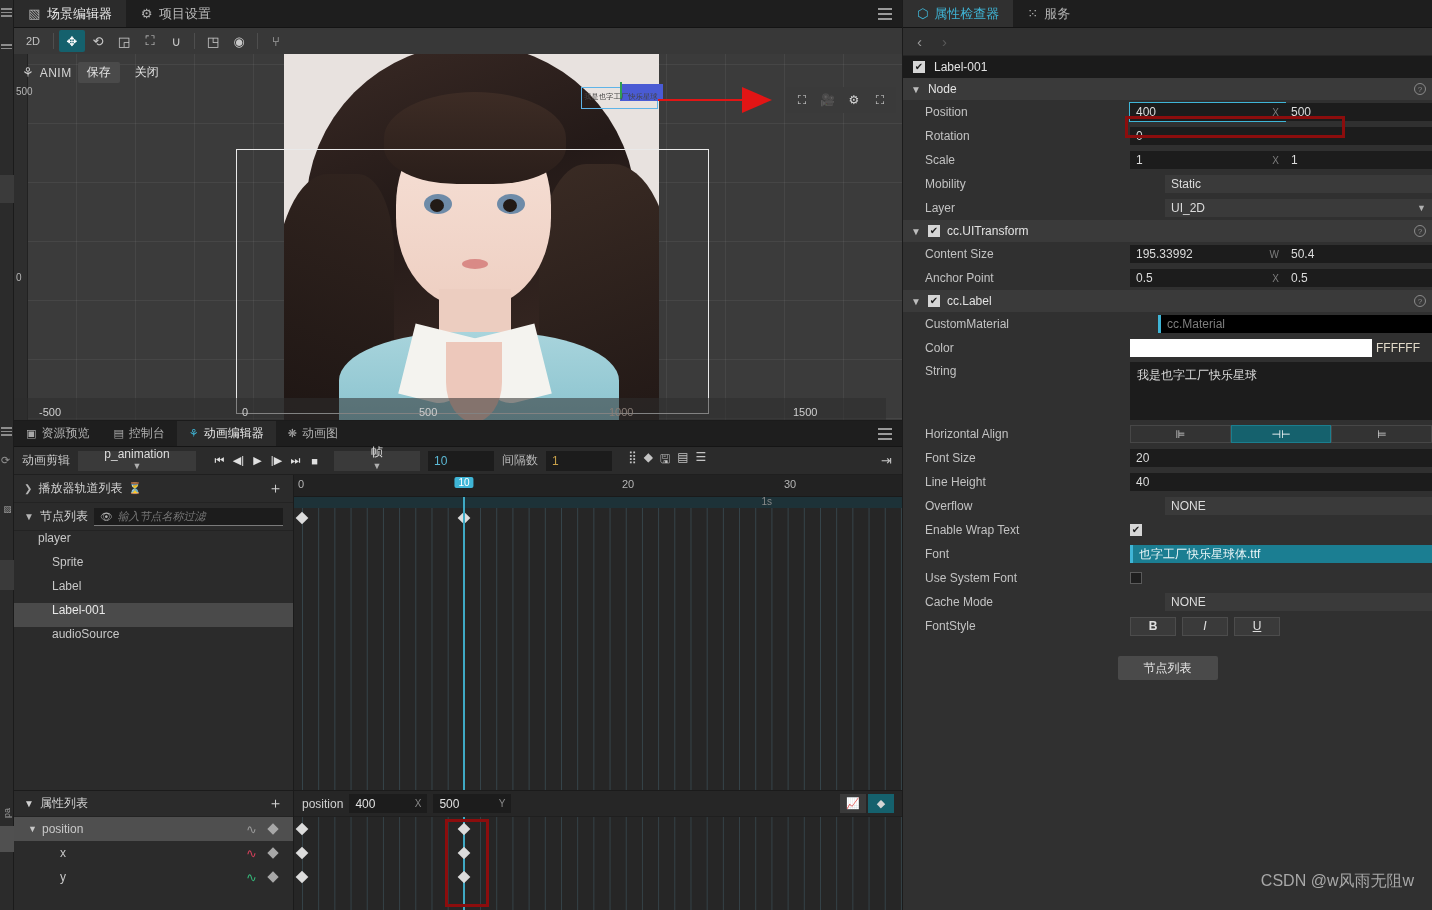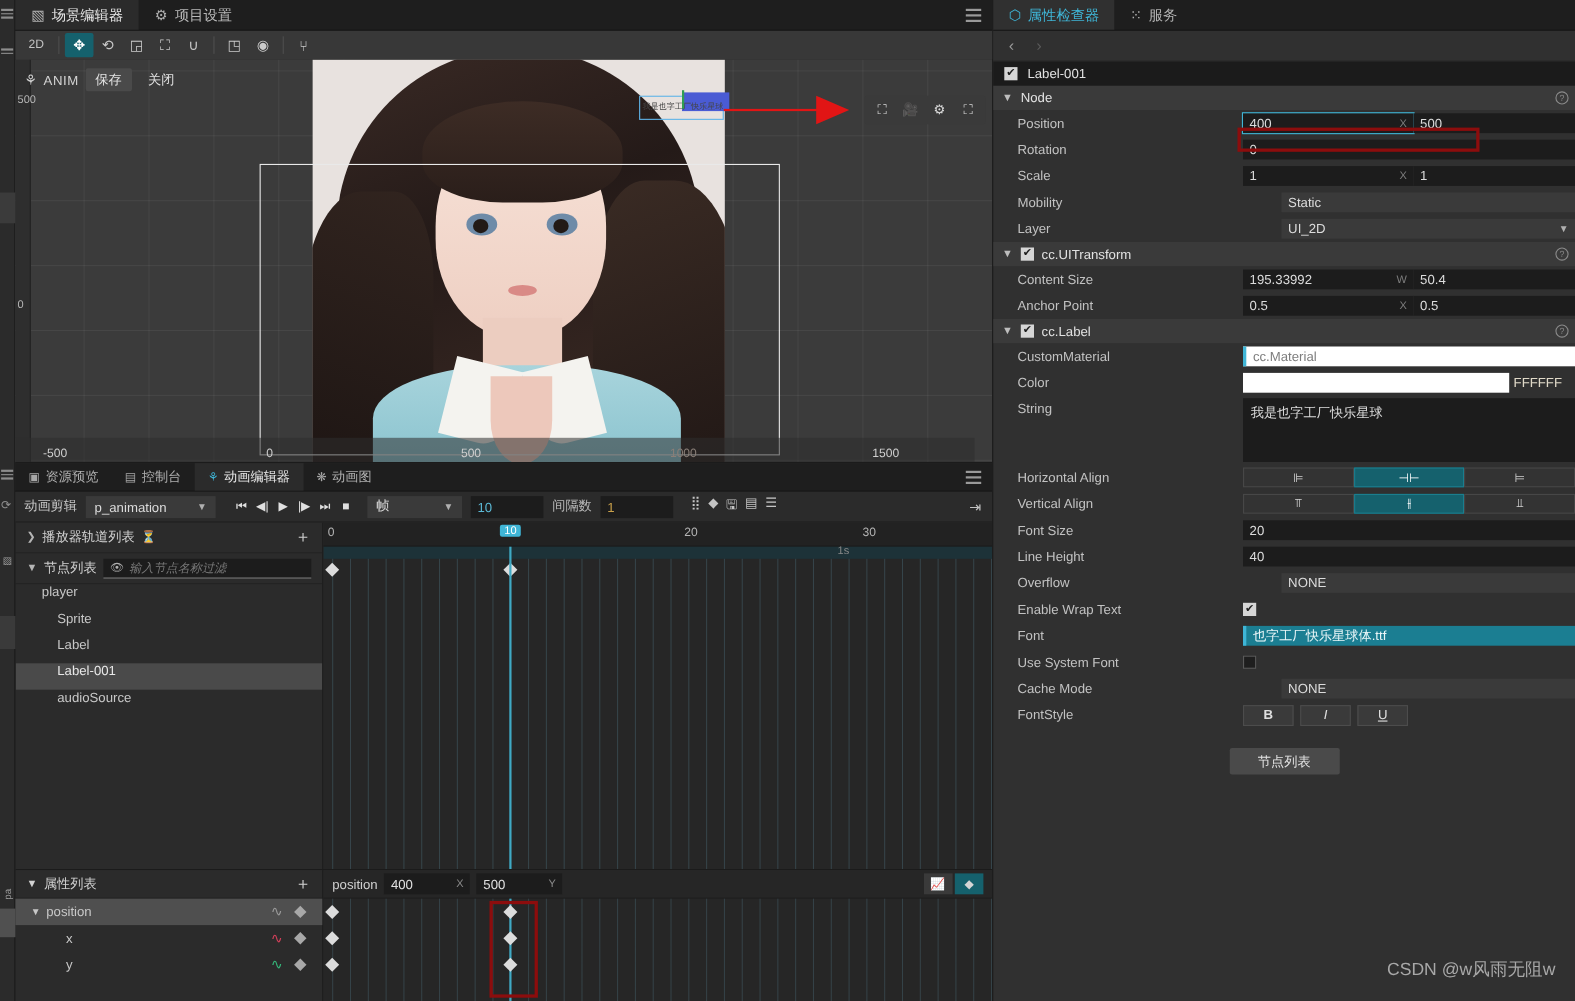--- a/index.html
+++ b/index.html
@@ -113,21 +113,21 @@
   .dtab { display:flex; align-items:center; gap:5px; padding:0 12px; font-size:12px;
           color:#b0b0b0; }
   .dtab.active { background:#2b2b2b; color:#e8e8e8; }
   .dtab .di { font-size:11px; color:#a8a8a8; }
 
   .clipbar { height: 28px; background:#2b2b2b; display:flex; align-items:center;
              gap:8px; padding:0 8px; border-bottom:1px solid #1f1f1f; position:relative; }
   .clipbar .lb { font-size:12px; color:#c9c9c9; }
   .select { background:#3a3a3a; border:none; height:20px; min-width:118px;
             color:#dcdcdc; font-size:12px; padding:0 8px; display:flex;
-            align-items:center; justify-content:space-between; }
+            align-items:center; justify-content:flex-end;flex-direction:column; }
   .select .cv { font-size:9px; color:#b0b0b0; }
   .trans-ctrls { display:flex; align-items:center; gap:4px; margin-left:8px; }
   .trans-ctrls .pc { width:15px; height:18px; display:flex; align-items:center;
                      justify-content:center; color:#e0e0e0; font-size:11px; }
   .numin { background:#1c1c1c; height:20px; width:66px; color:#5bb8d4; font-size:12px;
            display:flex; align-items:center; padding:0 6px; }
   .numin.amber { color:#c8a04a; }
   .tiny-icons { display:flex; gap:7px; margin-left:8px; color:#c4c4c4; font-size:12px; }
 
   .dock-body { flex:1 1 auto; display:flex; min-height:0; }
@@ -241,22 +241,22 @@
   .segs { display:flex; flex:1 1 auto; gap:0; }
   .seg { flex:1 1 0; height:18px; background:#333; display:flex; align-items:center;
          justify-content:center; color:#d0d0d0; font-size:11px; border:1px solid #474747; }
   .seg.on { background:#15616d; border-color:#1b7e8e; color:#fff; }
   .styleseg { display:flex; gap:6px; }
   .styleseg .s { width:46px; height:19px; background:#3a3a3a; display:flex;
                  align-items:center; justify-content:center; font-size:12px;
                  color:#e0e0e0; border:1px solid #4c4c4c; }
   .fontfld { background:#1b7e92; flex:1 1 auto; height:18px; font-size:12px; color:#eaf6f8;
              display:flex; align-items:center; padding:0 6px; border-left:3px solid #3fb5d6; }
-  .matfld { background:#ffffff; flex:1 1 auto; height:18px; font-size:12px; color:#7d7d7d;
-            display:flex; align-items:center; padding:0 6px; border-left:3px solid #3fb5d6; }
+  .matfld { background:#000000; flex:1 1 auto; height:18px; font-size:12px; color:#7d7d7d;
+            display:flex; align-items:center; padding:0 6px; border-left:3px solid #3fb5d6;margin-left:28px; }
   .addbtn { margin:18px auto 0; width:100px; height:24px; background:#4a4a4a;
             display:flex; align-items:center; justify-content:center; font-size:12px;
             color:#e4e4e4; border-radius:2px; }
   .watermark { position:absolute; right:18px; bottom:18px; font-size:16px; color:#a8a8a8; }
   .rbox-insp { position:absolute; border:3px solid #8c0d0d; }
 </style>
 </head>
 <body>
 
 <div class="app">
@@ -676,30 +676,20 @@
       <span class="k">Horizontal Align</span>
       <span class="v">
         <span class="segs">
           <span class="seg">⊫</span>
           <span class="seg on">⊣⊢</span>
           <span class="seg">⊨</span>
         </span>
       </span>
     </div>
     <div class="prop">
-      <span class="k">Vertical Align</span>
-      <span class="v">
-        <span class="segs">
-          <span class="seg">⫪</span>
-          <span class="seg on">⫲</span>
-          <span class="seg">⫫</span>
-        </span>
-      </span>
-    </div>
-    <div class="prop">
       <span class="k">Font Size</span>
       <span class="v">
         <span class="fld full">20</span>
       </span>
     </div>
     <div class="prop">
       <span class="k">Line Height</span>
       <span class="v">
         <span class="fld full">40</span>
       </span>

